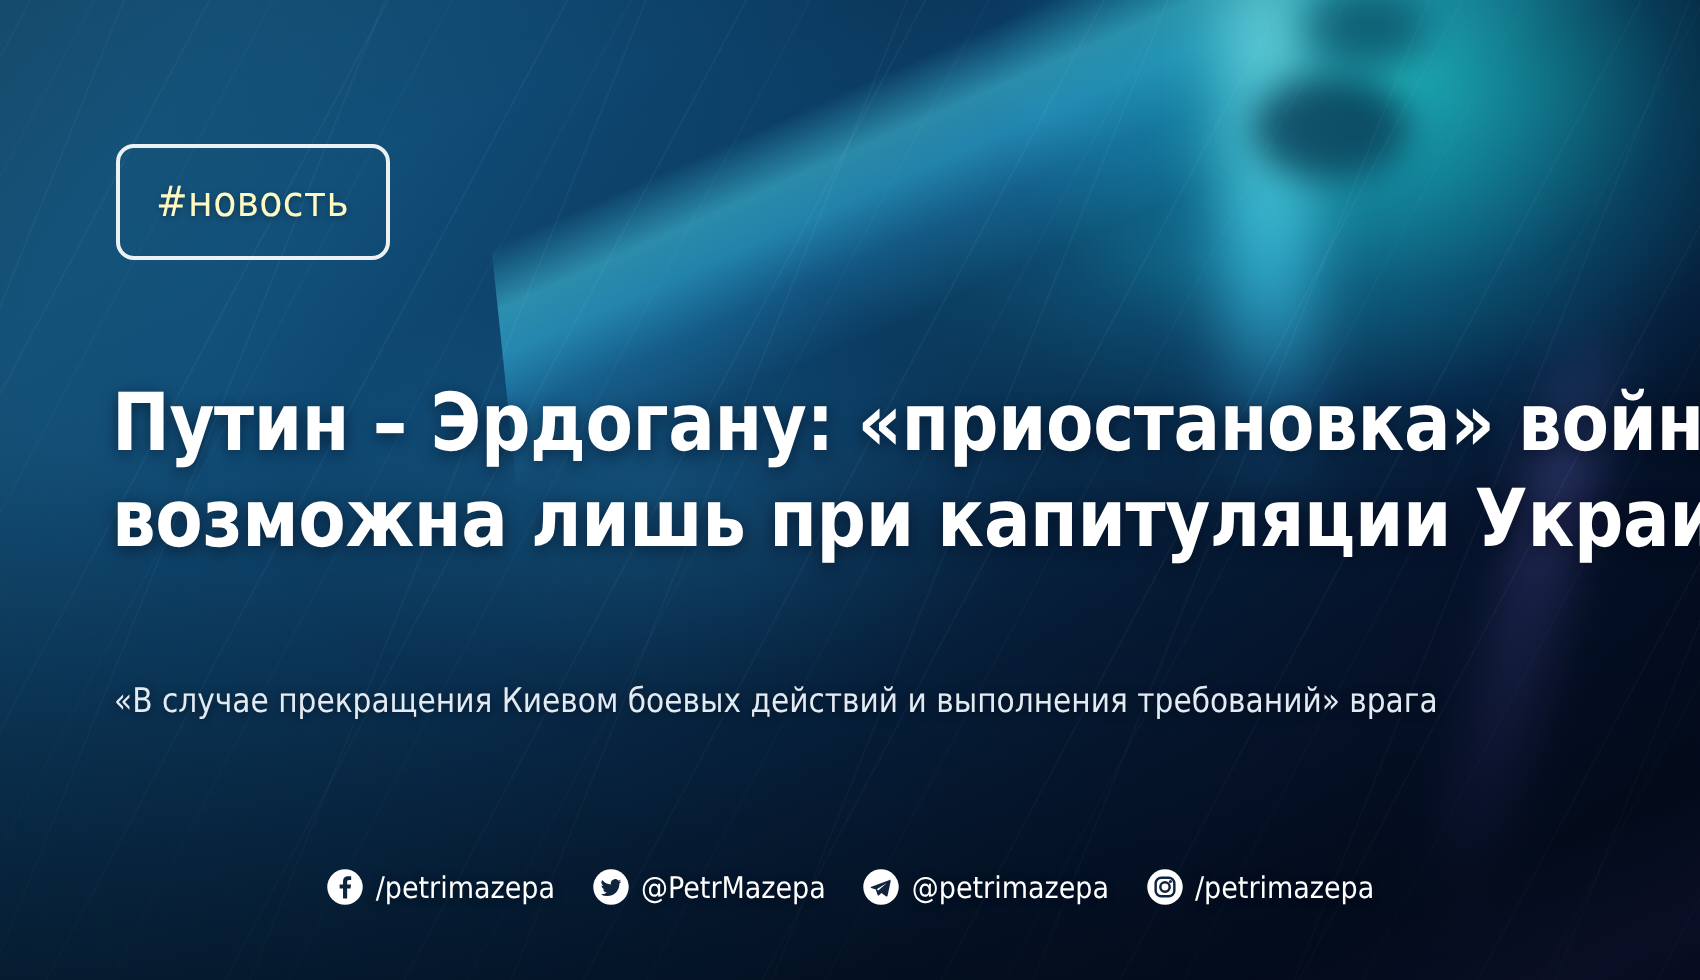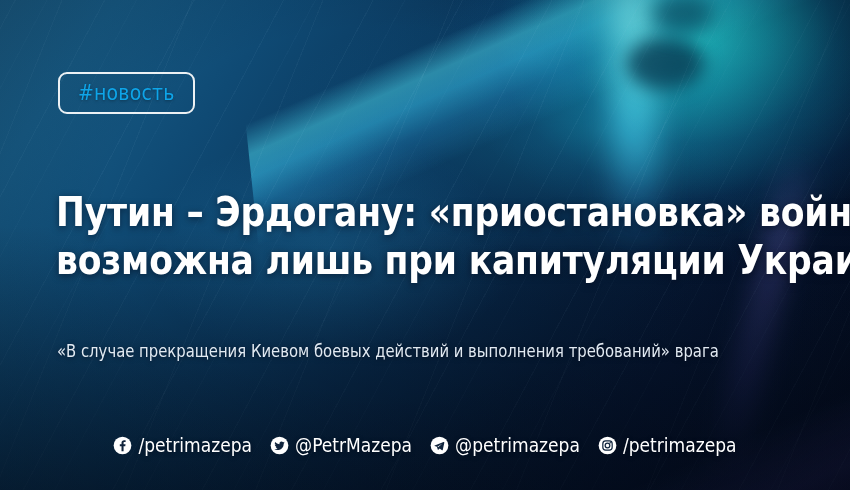--- a/index.html
+++ b/index.html
@@ -185,26 +185,26 @@
   
   #content {
     position:absolute; inset:0;
     padding:0;
   }
 
   
   #badge {
     position:absolute;
     left:58px; top:72px;
-    height:42px;
+    height:58px;
     padding:0 18px;
     display:flex; align-items:center;
     border:2px solid rgba(255,255,255,0.92);
     border-radius:9px;
-    color:#0ea5e9;
+    color:#fef9c3;
     font-family:"Liberation Sans Narrow","DejaVu Sans Condensed","Liberation Sans", sans-serif;
     font-size:21px;
     font-weight:400;
     letter-spacing:.2px;
     white-space:nowrap;
     text-shadow:0 1px 3px rgba(0,0,0,0.35);
   }
 
   
   #headline {
@@ -248,21 +248,21 @@
     justify-content:center;
     align-items:center;
     gap:18px;
   }
   .social-item {
     display:flex;
     align-items:center;
     gap:6px;
     color:#ffffff;
     font-family:"Liberation Sans Narrow","DejaVu Sans Condensed","Liberation Sans", sans-serif;
-    font-size:19px;
+    font-size:15px;
     font-weight:400;
     white-space:nowrap;
     text-shadow:0 1px 4px rgba(0,10,25,0.65);
   }
   .social-icon {
     width:19px; height:19px;
     flex:0 0 19px;
     display:block;
   }
   .social-icon svg { width:19px; height:19px; display:block; }

